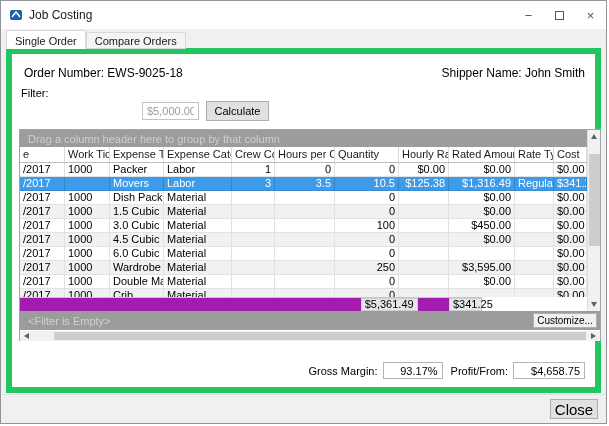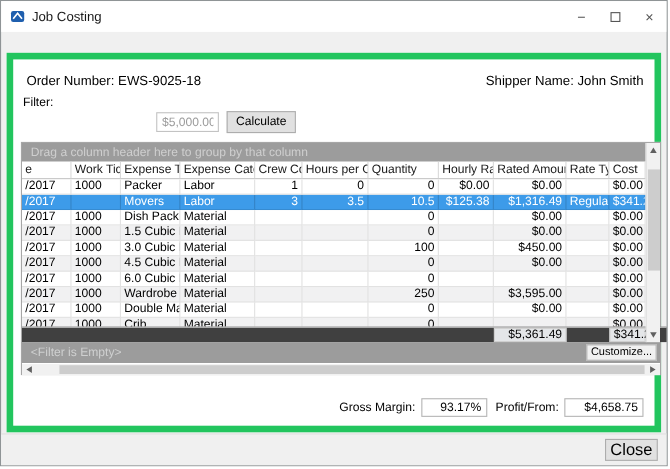--- a/index.html
+++ b/index.html
@@ -53,22 +53,22 @@
            white-space:nowrap; overflow:hidden; color:#1a1a1a; }
   .rows { position:absolute; left:0; top:33px; width:567px; height:134px; overflow:hidden; }
   .grow { display:flex; height:14px; line-height:13px; background:#fff; }
   .grow.alt { background:#f1f1f2; }
   .grow.selected { background:#3d9be9; color:#fff; }
   .grow.selected .cell { border-right-color:rgba(0,0,0,0.15); border-bottom-color:rgba(0,0,0,0.1); }
   .cell { height:14px; padding:0 3px; border-right:1px solid #e2e2e2; border-bottom:1px solid #e2e2e2;
           white-space:nowrap; overflow:hidden; }
   .cell.num { text-align:right; }
   .cliprow { height:8px; overflow:hidden; }
-  .summary-row { position:absolute; left:0; top:167px; width:589px; height:14px; display:flex;
-                 background:#404040; border-top:1px solid #c6c6c6; }
+  .summary-row { position:absolute; left:0; top:167px; width:462px; height:14px; display:flex;
+                 background:#a21caf; border-top:1px solid #c6c6c6; }
   .sumcell { height:13px; padding:0 3px; }
   .sumval { background:#e4e6e8; border:1px solid #cfcfcf; text-align:right; line-height:11px; }
   .filterbar { position:absolute; left:0; top:181px; width:580px; height:19px; background:#9c9c9c;
                color:#cfd0d0; display:flex; align-items:center; padding-left:8px; font-size:11px; }
   .customize-btn { position:absolute; right:3px; top:2px; width:64px; height:15px; background:#f0f0f0;
                    border:1px solid #b0b0b0; font-size:10px; line-height:11px; color:#000;
                    font-family:"Liberation Sans",sans-serif; }
 
   .vscroll { position:absolute; right:0; top:0; width:13px; height:181px; background:#f1f1f1;
              border-left:1px solid #dedede; }
@@ -110,20 +110,24 @@
     <span class="title">Job Costing</span>
     <div class="win-controls">
       <div class="winbtn">−</div>
       <div class="winbtn">
           <span class="max-glyph"></span>
         </div>
       <div class="winbtn">×</div>
     </div>
   </div>
 
+  <div class="tabstrip">
+    <div class="tab active">Single Order</div>
+    <div class="tab">Compare Orders</div>
+  </div>
 
   <div class="tabpanel">
 
     <div class="order-number">Order Number: EWS-9025-18</div>
     <div class="shipper-name">Shipper Name: John Smith</div>
 
     <div class="rev-label">Filter:</div>
     <input class="amount-input" readonly="" value="$5,000.00" style="">
     <button class="calc-btn">Calculate</button>
 

